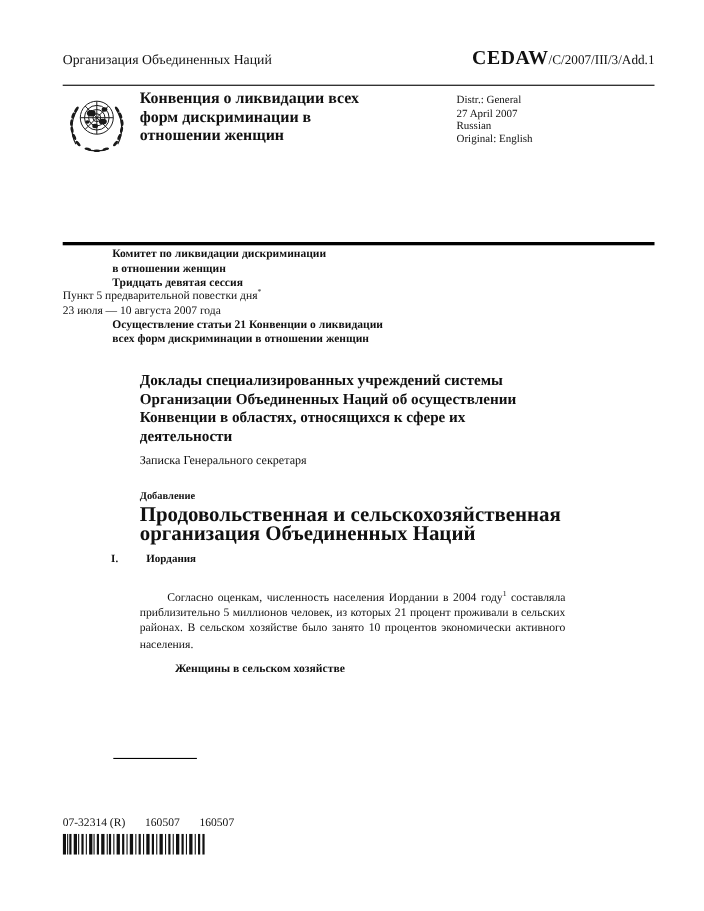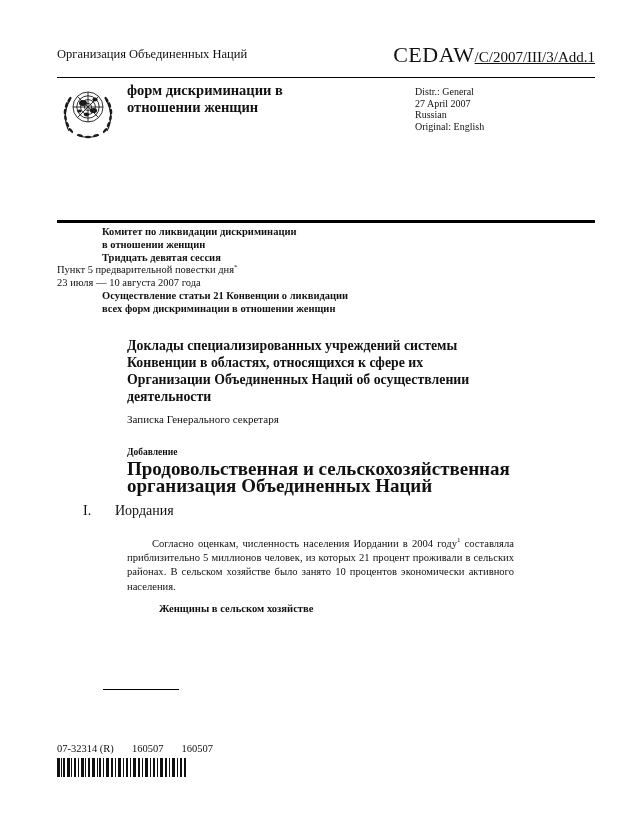--- a/index.html
+++ b/index.html
@@ -5,41 +5,41 @@
   html,body{margin:0;padding:0;}
   body{
     width:640px;height:828px;background:#ffffff;color:#111111;
     font-family:"Liberation Serif", serif;position:relative;overflow:hidden;
   }
   .page{position:absolute;inset:0;}
 
   
   .masthead-left{position:absolute;left:57px;top:47px;font-size:12.5px;white-space:nowrap;}
   .masthead-right{position:absolute;right:45px;top:42px;white-space:nowrap;text-align:right;}
-  .symbol-main{font-size:22px;letter-spacing:.5px;}
-  .symbol-suffix{font-size:15px;text-decoration:underline;}
+  .symbol-main{font-size:18px;letter-spacing:.5px;font-weight:bold;}
+  .symbol-suffix{font-size:12px;}
   .rule-thin{position:absolute;left:57px;right:45px;top:77px;border-top:1.5px solid #000;}
 
   
   .emblem{position:absolute;left:57px;top:84px;width:62px;height:56px;}
   .convention-title{position:absolute;left:127px;top:82px;font-size:14.5px;font-weight:bold;line-height:16.5px;white-space:nowrap;}
   .distr{position:absolute;left:415px;top:86px;font-size:10px;line-height:11.6px;white-space:nowrap;}
 
   .rule-thick{position:absolute;left:57px;right:45px;top:220px;height:2.5px;background:#000;}
 
   
   .committee{position:absolute;left:57px;top:226px;font-size:10.5px;line-height:12.8px;white-space:nowrap;}
   .b{font-weight:bold;margin-left:45px;}
 
   
   .doc-title{position:absolute;left:127px;top:337px;font-size:13.8px;font-weight:bold;line-height:17px;white-space:nowrap;}
   .note-sg{position:absolute;left:127px;top:413px;font-size:11px;font-weight:normal;white-space:nowrap;}
   .addendum{position:absolute;left:127px;top:447px;font-size:9.5px;font-weight:bold;white-space:nowrap;}
   .agency{position:absolute;left:127px;top:461px;font-size:19px;font-weight:bold;line-height:16.5px;white-space:nowrap;}
-  .section-heading{position:absolute;left:83px;top:503px;font-size:14px;font-weight:normal;white-space:nowrap;}
+  .section-heading{position:absolute;left:101px;top:503px;font-size:10px;font-weight:bold;white-space:nowrap;}
   .section-heading .numeral{display:inline-block;width:32px;}
 
   
   .para{position:absolute;left:127px;width:387px;font-size:10.6px;line-height:14.2px;text-align:justify;text-indent:25px;}
   .para1{top:537px;}
   .subheading{position:absolute;left:127px;top:603px;font-size:10.6px;font-weight:bold;white-space:nowrap;margin-left:32px;}
   .para2{top:618px;}
   sup{font-size:7px;line-height:0;}
 
   
@@ -99,20 +99,21 @@
       <ellipse cx="53.5" cy="34" rx="3" ry="1.3" transform="rotate(100 53.5 34)"></ellipse>
       <ellipse cx="51.5" cy="40.5" rx="3" ry="1.3" transform="rotate(115 51.5 40.5)"></ellipse>
       <ellipse cx="48" cy="46.5" rx="3" ry="1.3" transform="rotate(130 48 46.5)"></ellipse>
       <ellipse cx="23" cy="51.5" rx="3" ry="1.2" transform="rotate(15 23 51.5)"></ellipse>
       <ellipse cx="31" cy="53" rx="3" ry="1.2"></ellipse>
       <ellipse cx="39" cy="51.5" rx="3" ry="1.2" transform="rotate(-15 39 51.5)"></ellipse>
     </g>
   </svg>
 
   <div class="convention-title">
+    <div>Конвенция о ликвидации всех</div>
     <div>форм дискриминации в</div>
     <div>отношении женщин</div>
   </div>
   <div class="distr">
     <div>Distr.: General</div>
     <div>27 April 2007</div>
     <div>Russian</div>
     <div>Original: English</div>
   </div>
 
@@ -123,22 +124,22 @@
     <div class="b">в отношении женщин</div>
     <div class="b">Тридцать девятая сессия</div>
     <div><span>Пункт 5 предварительной повестки дня</span><sup>*</sup></div>
     <div>23 июля — 10 августа 2007 года</div>
     <div class="b">Осуществление статьи 21 Конвенции о ликвидации</div>
     <div class="b">всех форм дискриминации в отношении женщин</div>
   </div>
 
   <div class="doc-title">
     <div>Доклады специализированных учреждений системы</div>
+    <div>Организации Объединенных Наций об осуществлении</div>
     <div>Конвенции в областях, относящихся к сфере их</div>
-    <div>Организации Объединенных Наций об осуществлении</div>
     <div>деятельности</div>
   </div>
 
   <div class="note-sg">Записка Генерального секретаря</div>
   <div class="addendum">Добавление</div>
 
   <div class="agency">
     <div>Продовольственная и сельскохозяйственная</div>
     <div>организация Объединенных Наций</div>
   </div>

